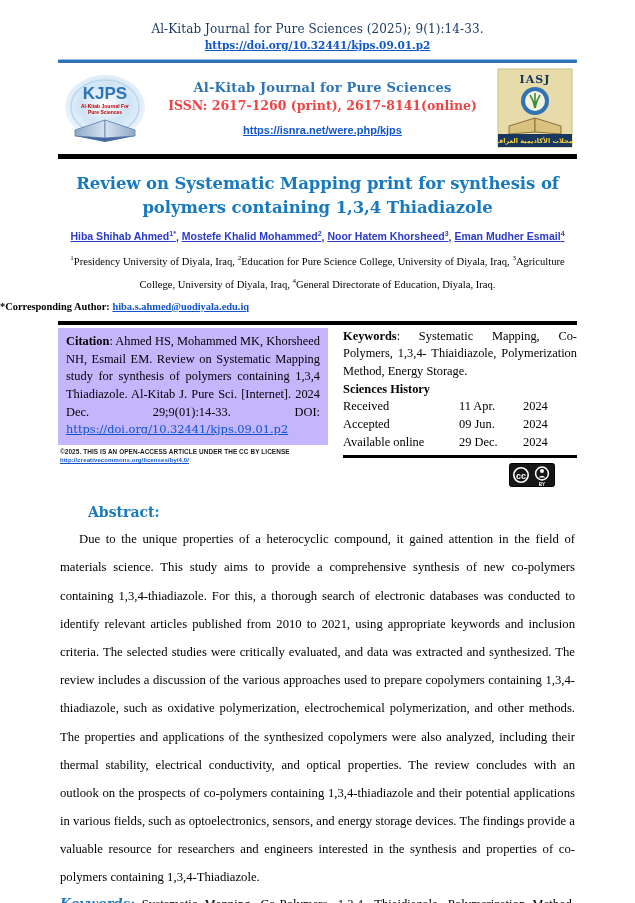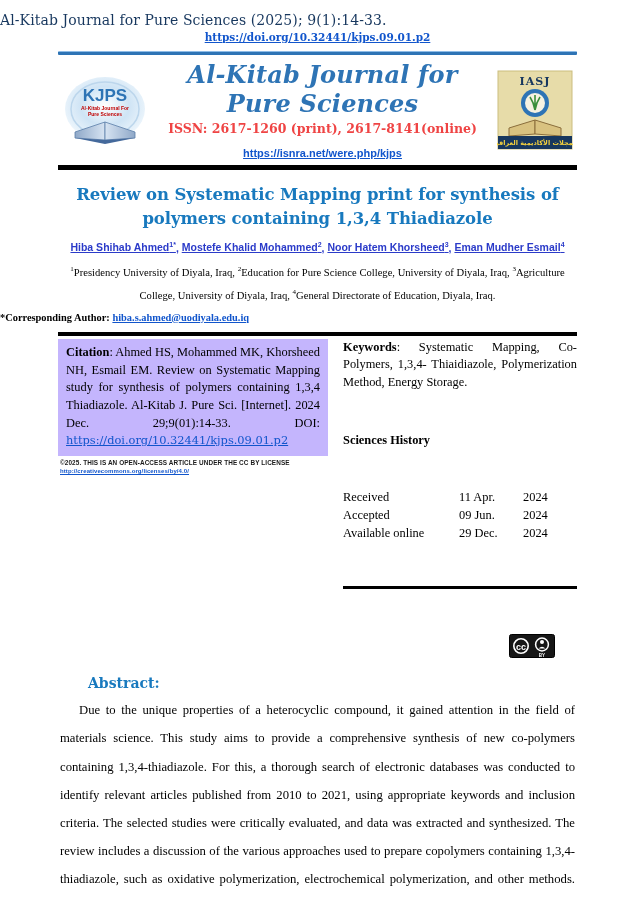--- a/index.html
+++ b/index.html
@@ -5,38 +5,38 @@
   * { box-sizing: border-box; margin: 0; padding: 0; }
   html, body { background: #ffffff; }
   body {
     width: 635px; height: 903px; margin: 0 auto; position: relative;
     overflow: hidden; font-family: "Liberation Serif", serif; color: #000;
   }
   a { cursor: pointer; }
 
   
   .top-ref {
-    margin-top: 12px; text-align: left; font-family: "DejaVu Serif", serif;
-    font-size: 14px; color: #17375E; letter-spacing: .1px;
+    margin-top: 22px; text-align: center; font-family: "DejaVu Serif", serif;
+    font-size: 12px; color: #17375E; letter-spacing: .1px;
   }
   .top-doi { text-align: center; margin-top: 3px; font-size: 10.5px; }
   .top-doi a { color: #1155CC; text-decoration: underline; font-family: "DejaVu Serif", serif; font-weight: bold; }
 
   
   .masthead-wrap { margin: 8px 58px 0 58px; }
   .blue-double { height: 4px; background: linear-gradient(#8FBCE6 0 35%, #2E74B5 35% 100%); border-radius: 1px; }
   .masthead {
     display: flex; align-items: center; justify-content: space-between;
     border-bottom: 5px solid #000; padding: 5px 4px 6px 4px;
   }
   .logo-kjps, .logo-iasj { flex: none; display: block; }
   .mast-center { flex: 1; text-align: center; padding: 0 6px; }
   .journal-script {
-    font-family: "DejaVu Serif", serif; font-style: italic; font-weight: bold;
-    color: #2E74B5; font-size: 24px; letter-spacing: .2px;
+    font-family: "DejaVu Serif", serif; font-weight: bold;
+    color: #2E74B5; font-size: 13px; letter-spacing: .2px;
   }
   .issn { font-family: "DejaVu Serif", serif; font-weight: bold; color: #ef4444; font-size: 12.5px; margin-top: 3px; }
   .mast-link { margin-top: 11px; font-size: 11px; font-weight: bold; font-family: "Liberation Sans", sans-serif; }
   .mast-link a { color: #1155CC; text-decoration: underline; }
 
   
   .article-title {
     max-width: 505px; margin: 13px auto 0 auto; text-align: center;
     font-family: "DejaVu Serif", serif; font-weight: bold; font-size: 16.5px;
     line-height: 1.45; color: #1879BE; letter-spacing: -0.1px;
@@ -61,21 +61,21 @@
   .meta { display: flex; margin: 3px 58px 0 58px; align-items: stretch; }
   .meta-left { width: 270px; flex: none; }
   .citation-box {
     background: #c4b5fd; padding: 5px 8px 6px 8px; font-size: 12.4px;
     line-height: 1.43; text-align: justify;
   }
   .citation-box b { font-weight: bold; }
   .citation-box a { color: #1155CC; text-decoration: underline; font-family: "DejaVu Serif", serif; font-size: 11.4px; }
   .license { margin-top: 3px; padding-left: 2px; font-family: "Liberation Sans", sans-serif; font-size: 6.4px; font-weight: bold; color: #1a1a1a; letter-spacing: .1px; }
   .license a { display: inline-block; margin-top: 2px; color: #1155CC; font-size: 6px; text-decoration: underline; }
-  .meta-right { flex: 1; padding-left: 15px; display: flex; flex-direction: column; gap: 40px; }
+  .meta-right { flex: 1; padding-left: 15px; display: flex; flex-direction: column; }
   .kw-par { font-size: 12.4px; line-height: 1.42; text-align: justify; }
   .kw-par b { font-weight: bold; }
   .hist-title { font-weight: bold; font-size: 12.4px; line-height: 1.42; }
   .hist-row { display: grid; grid-template-columns: 116px 64px 1fr; font-size: 12.4px; line-height: 1.45; }
   .meta-right-rule { border-bottom: 3px solid #000; margin-top: 3px; }
   .cc-badge { margin: 5px 22px 0 auto; display: block; }
 
   
   .abstract-head {
     margin: 17px 60px 0 88px; font-family: "DejaVu Serif", serif;

